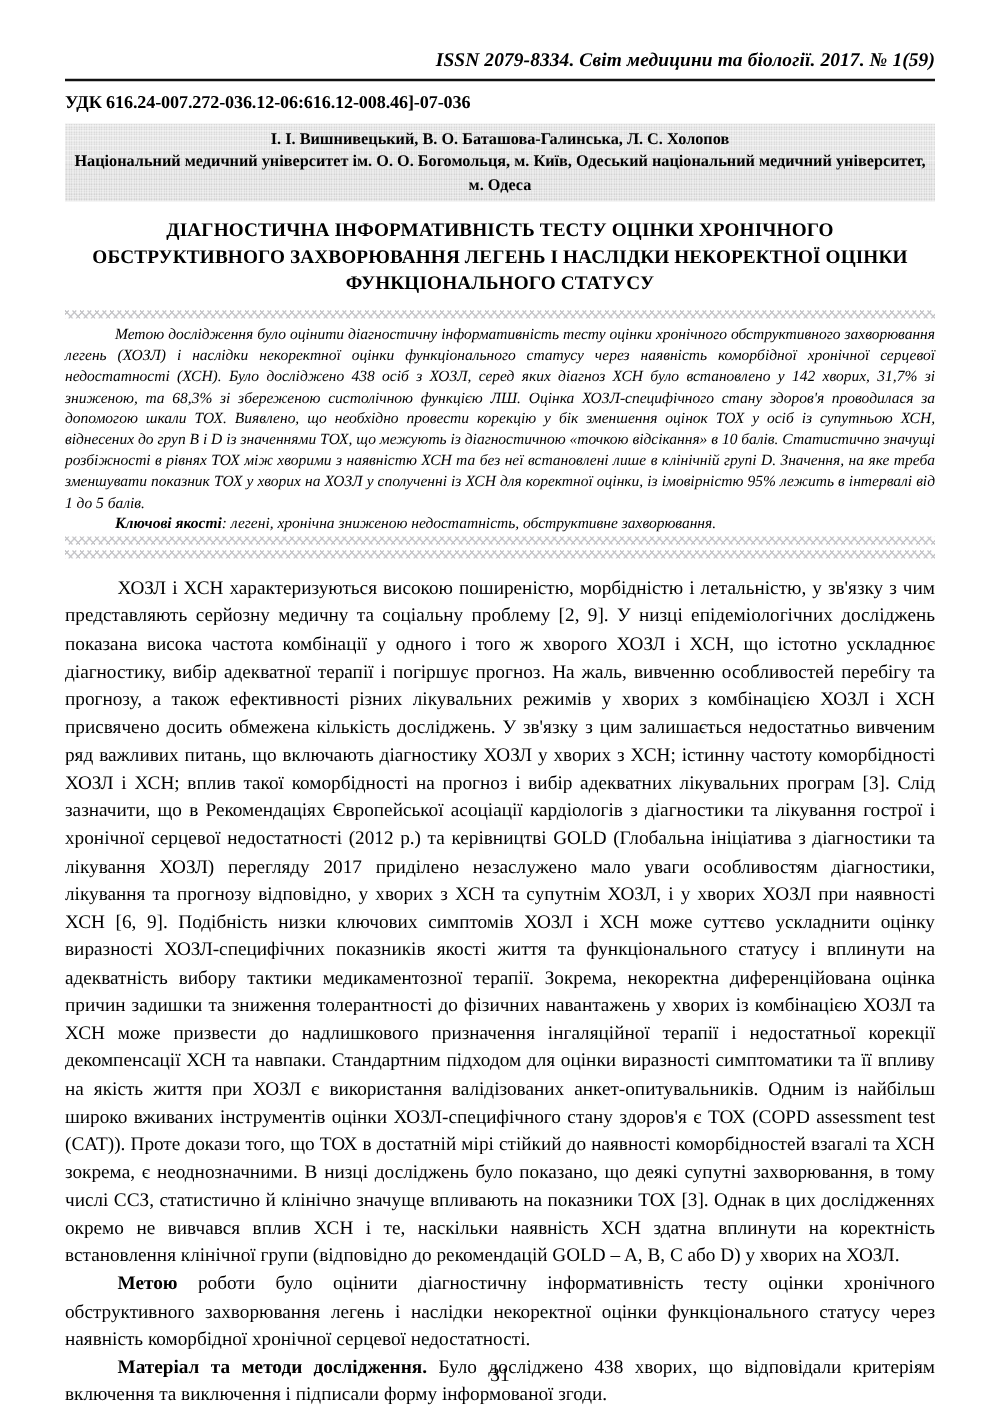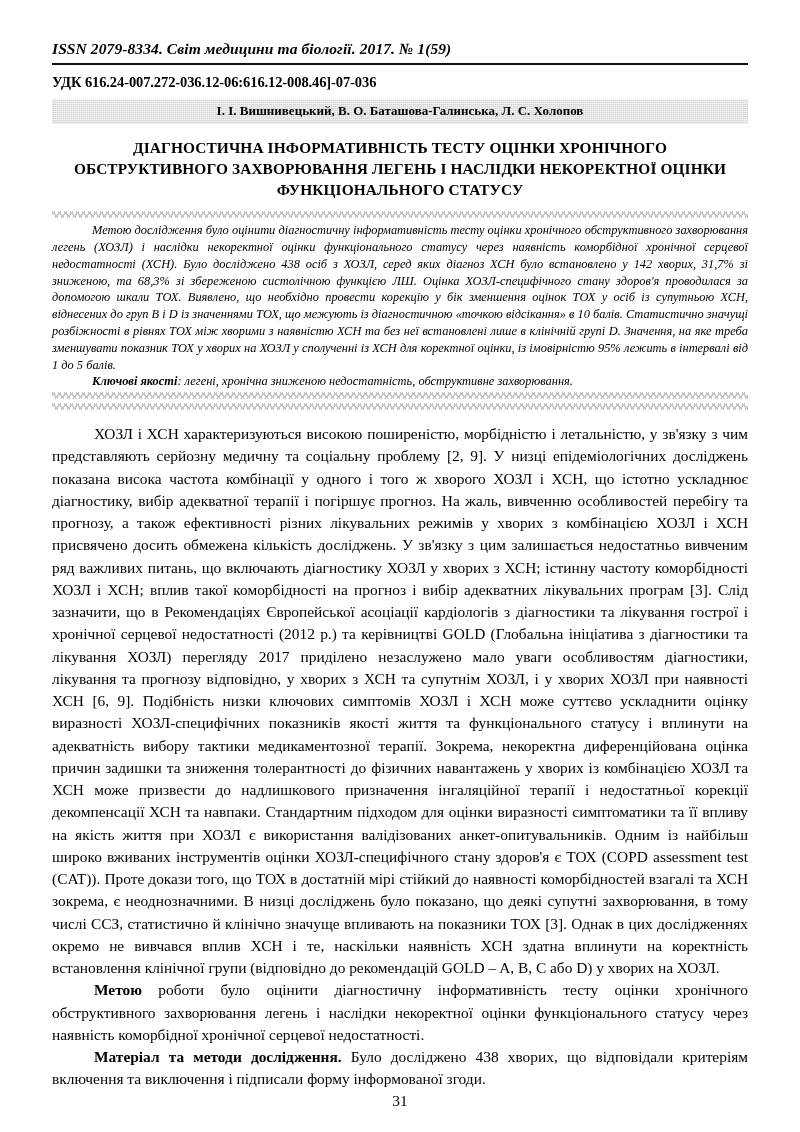--- a/index.html
+++ b/index.html
@@ -18,21 +18,21 @@
   .page {
     box-sizing: border-box;
     width: 800px;
     height: 1132px;
     padding: 40px 52px 0 52px;
     position: relative;
   }
 
   
   .running-head {
-    text-align: left;
+    text-align: right;
     font-style: italic;
     font-weight: bold;
     font-size: 15.5px;
     letter-spacing: .1px;
     padding-bottom: 3px;
   }
   .head-rule {
     border-bottom: 2px solid #111;
     margin: 2px 0 9px 0;
   }
@@ -138,20 +138,21 @@
 
 <div class="page">
 
   <div class="running-head">ISSN 2079-8334. Світ медицини та біології. 2017. № 1(59)</div>
   <div class="head-rule"></div>
 
   <div class="udc">УДК 616.24-007.272-036.12-06:616.12-008.46]-07-036</div>
 
   <div class="authors-block">
     <div>І. І. Вишнивецький, В. О. Баташова-Галинська, Л. С. Холопов</div>
+    <div class="affil">Національний медичний університет ім. О. О. Богомольця, м. Київ, Одеський національний медичний університет, м. Одеса</div>
   </div>
 
   <div class="title">ДІАГНОСТИЧНА ІНФОРМАТИВНІСТЬ ТЕСТУ ОЦІНКИ ХРОНІЧНОГО ОБСТРУКТИВНОГО ЗАХВОРЮВАННЯ ЛЕГЕНЬ І НАСЛІДКИ НЕКОРЕКТНОЇ ОЦІНКИ ФУНКЦІОНАЛЬНОГО СТАТУСУ</div>
 
   <div class="wavy top"></div>
 
   <div class="abstract">
     <p>Метою дослідження було оцінити діагностичну інформативність тесту оцінки хронічного обструктивного захворювання легень (ХОЗЛ) і наслідки некоректної оцінки функціонального статусу через наявність коморбідної хронічної серцевої недостатності (ХСН). Було досліджено 438 осіб з ХОЗЛ, серед яких діагноз ХСН було встановлено у 142 хворих, 31,7% зі зниженою, та 68,3% зі збереженою систолічною функцією ЛШ. Оцінка ХОЗЛ-специфічного стану здоров'я проводилася за допомогою шкали ТОХ. Виявлено, що необхідно провести корекцію у бік зменшення оцінок ТОХ у осіб із супутньою ХСН, віднесених до груп B і D із значеннями ТОХ, що межують із діагностичною «точкою відсікання» в 10 балів. Статистично значущі розбіжності в рівнях ТОХ між хворими з наявністю ХСН та без неї встановлені лише в клінічній групі D. Значення, на яке треба зменшувати показник ТОХ у хворих на ХОЗЛ у сполученні із ХСН для коректної оцінки, із імовірністю 95% лежить в інтервалі від 1 до 5 балів.</p>
     <p class="keywords"><b>Ключові якості</b><span>: легені, хронічна зниженою недостатність, обструктивне захворювання.</span></p>
   </div>

